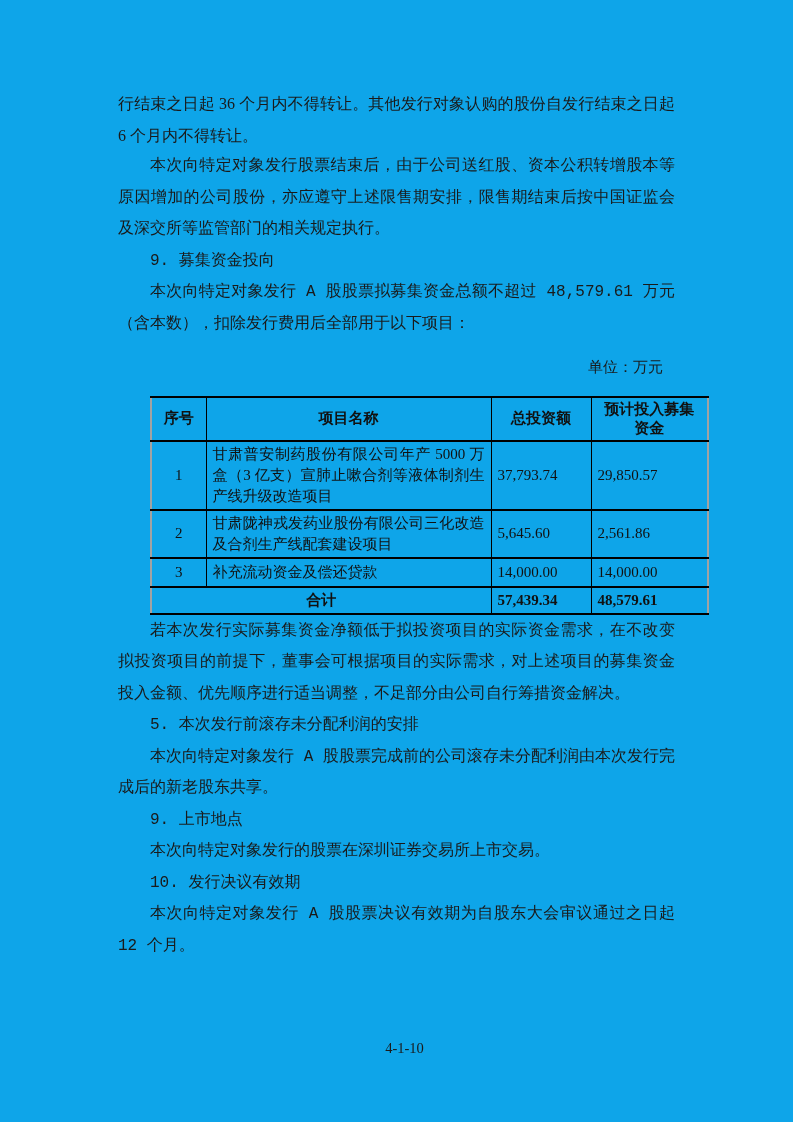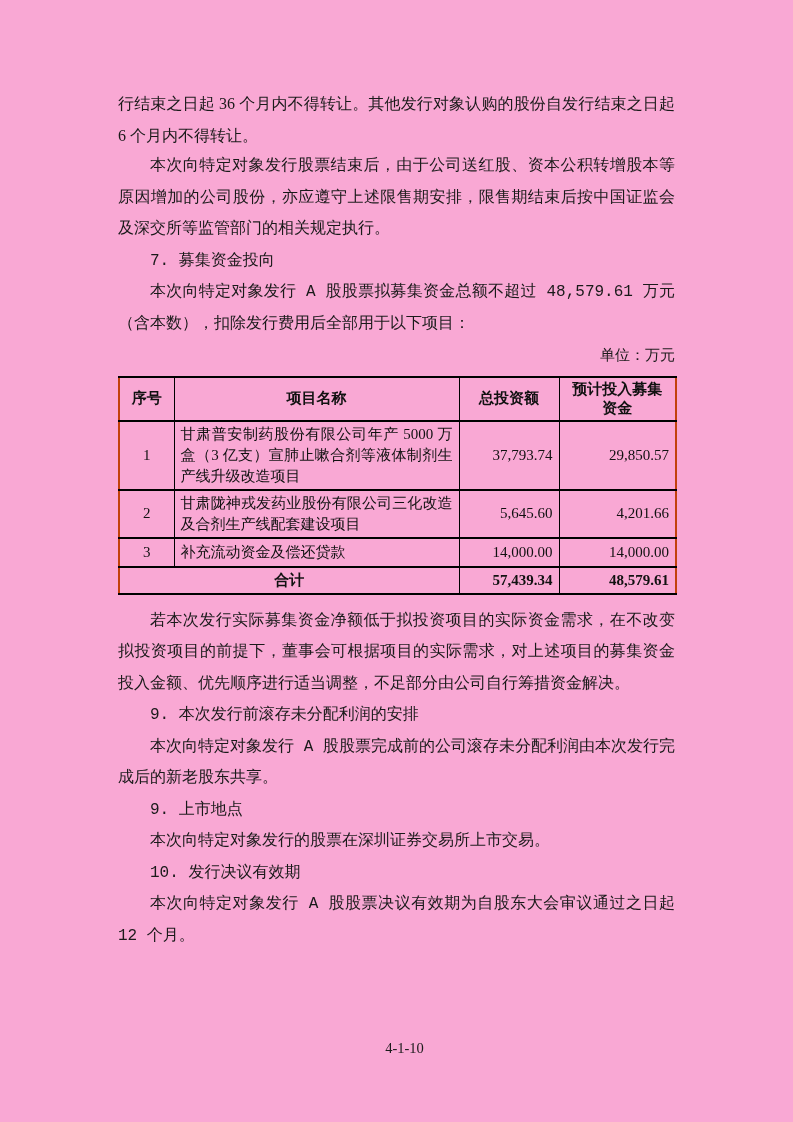--- a/index.html
+++ b/index.html
@@ -4,53 +4,54 @@
 <style>
   html, body {
     margin: 0;
     padding: 0;
     background: #ffffff;
   }
   .page {
     position: relative;
     width: 793px;
     height: 1122px;
-    background: #f9a8d4;
+    background: #0ea5e9;
     overflow: hidden;
     font-family: "Liberation Serif", "DejaVu Serif", serif;
     color: #1a1a1a;
   }
   .content {
     position: absolute;
     left: 118px;
     top: 88px;
     width: 557px;
   }
   .para {
     margin: 0;
     font-size: 16px;
     line-height: 31.5px;
     text-align: justify;
     text-justify: inter-ideograph;
     color: #1a1a1a;
   }
   .indent { text-indent: 2em; font-family: Liberation Mono, monospace; }
   .unit-line {
-    margin: 0;
+    margin: 12px;
     font-size: 15px;
     line-height: 31.5px;
     text-align: right;
     color: #1a1a1a;
   }
   table.fund-table {
     border-collapse: collapse;
     table-layout: fixed;
     width: 557px;
     margin-top: 4px;
-    border: 2px solid #c2410c;
+    border: 2px solid #a3a3a3;
+    margin-left: 32px;
   }
   .fund-table th, .fund-table td {
     border: 1px solid #000;
     border-top-width: 2px;
     border-bottom-width: 2px;
     font-size: 15px;
     line-height: 21px;
     padding: 2px 6px;
     vertical-align: middle;
     color: #111;
@@ -67,30 +68,30 @@
   .row-3 { height: 29px; }
   .row-total { height: 16px; }
   .cell-no { text-align: center; }
   .cell-name {
     text-align: justify;
     text-justify: inter-ideograph;
     padding-left: 9px;
     padding-right: 9px;
   }
   .cell-num {
-    text-align: right;
+    text-align: left;
     padding-right: 10px;
     white-space: nowrap;
   }
   .cell-total-label {
     text-align: center;
     font-weight: bold;
   }
   .bold { font-weight: bold; }
-  .after-table { margin-top: 11px; }
+  .after-table { margin-top: 1px; }
   .footer {
     position: absolute;
     left: 8px;
     top: 1038px;
     width: 793px;
     text-align: center;
     font-size: 14.5px;
     line-height: 20px;
     color: #1a1a1a;
   }
@@ -98,21 +99,21 @@
 </head>
 <body>
 
 <div class="page">
   <div class="content">
 
     <p class="para">行结束之日起 36 个月内不得转让。其他发行对象认购的股份自发行结束之日起 6 个月内不得转让。</p>
 
     <p class="para indent">本次向特定对象发行股票结束后，由于公司送红股、资本公积转增股本等原因增加的公司股份，亦应遵守上述限售期安排，限售期结束后按中国证监会及深交所等监管部门的相关规定执行。</p>
 
-    <p class="para indent">7. 募集资金投向</p>
+    <p class="para indent">9. 募集资金投向</p>
 
     <p class="para indent">本次向特定对象发行 A 股股票拟募集资金总额不超过 48,579.61 万元（含本数），扣除发行费用后全部用于以下项目：</p>
 
     <p class="unit-line">单位：万元</p>
 
     <table class="fund-table">
       <colgroup>
         <col style="width:55px">
         <col style="width:285px">
         <col style="width:100px">
@@ -130,40 +131,40 @@
         <tr class="row-1">
           <td class="cell-no">1</td>
           <td class="cell-name">甘肃普安制药股份有限公司年产 5000 万盒（3 亿支）宣肺止嗽合剂等液体制剂生产线升级改造项目</td>
           <td class="cell-num">37,793.74</td>
           <td class="cell-num">29,850.57</td>
         </tr>
         <tr class="row-2">
           <td class="cell-no">2</td>
           <td class="cell-name">甘肃陇神戎发药业股份有限公司三化改造及合剂生产线配套建设项目</td>
           <td class="cell-num">5,645.60</td>
-          <td class="cell-num">4,201.66</td>
+          <td class="cell-num">2,561.86</td>
         </tr>
         <tr class="row-3">
           <td class="cell-no">3</td>
           <td class="cell-name">补充流动资金及偿还贷款</td>
           <td class="cell-num">14,000.00</td>
           <td class="cell-num">14,000.00</td>
         </tr>
         <tr class="row-total">
           <td class="cell-total-label" colspan="2">合计</td>
           <td class="cell-num bold">57,439.34</td>
           <td class="cell-num bold">48,579.61</td>
         </tr>
       </tbody>
     </table>
 
     <p class="para indent after-table">若本次发行实际募集资金净额低于拟投资项目的实际资金需求，在不改变拟投资项目的前提下，董事会可根据项目的实际需求，对上述项目的募集资金投入金额、优先顺序进行适当调整，不足部分由公司自行筹措资金解决。</p>
 
 
-    <p class="para indent">9. 本次发行前滚存未分配利润的安排</p>
+    <p class="para indent">5. 本次发行前滚存未分配利润的安排</p>
 
     <p class="para indent">本次向特定对象发行 A 股股票完成前的公司滚存未分配利润由本次发行完成后的新老股东共享。</p>
 
     <p class="para indent">9. 上市地点</p>
 
     <p class="para indent">本次向特定对象发行的股票在深圳证券交易所上市交易。</p>
 
     <p class="para indent">10. 发行决议有效期</p>
 
     <p class="para indent">本次向特定对象发行 A 股股票决议有效期为自股东大会审议通过之日起 12 个月。</p>

